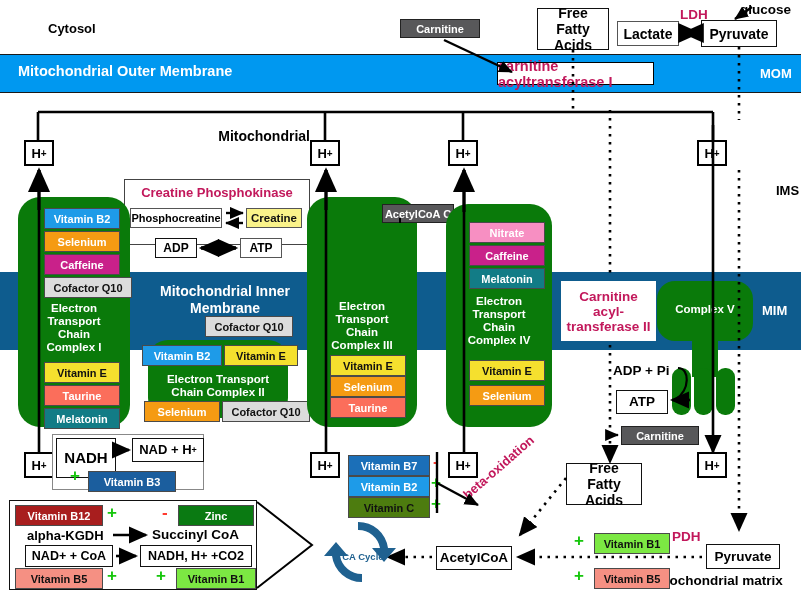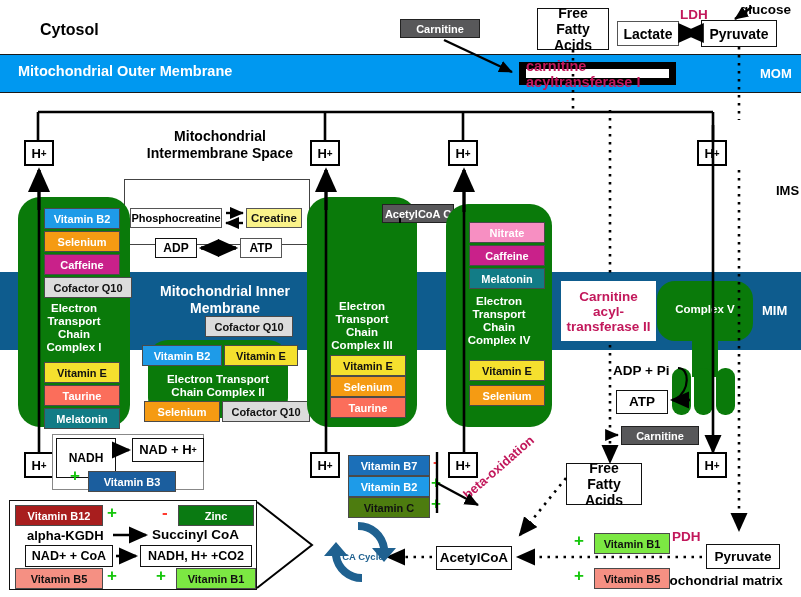--- a/index.html
+++ b/index.html
@@ -57,42 +57,41 @@
   .cpk-title{color:#C2185B;font-weight:bold;font-size:13px;text-align:center;}
 
   .tcabox{background:#fff;border:1.6px solid #111;}
   .nadhbox{background:#fff;border:1.3px solid #888;}
 
   .cat2{background:#fff;color:#C2185B;font-weight:bold;font-size:13.5px;
         line-height:15px;text-align:center;display:flex;align-items:center;
         justify-content:center;}
   .cat1{background:#fff;color:#C2185B;font-weight:bold;font-size:14.5px;
         display:flex;align-items:center;justify-content:center;
-        border:7px solid #000000;margin-left:22px;}
+        border:1px solid #000000;}
 </style>
 </head>
 <body>
 
 <div id="stage">
 
   <div class="abs mom"></div>
   <div class="abs mom-label">Mitochondrial Outer Membrane</div>
   <div class="abs mim"></div>
   <div class="abs mim-title">
     <span>Mitochondrial Inner</span><br>
     <span>Membrane</span>
   </div>
 
-  <div class="abs hdr" style="left:40px;top:21px;font-size:16px;">Cytosol</div>
+  <div class="abs hdr" style="left:48px;top:21px;font-size:13px;">Cytosol</div>
   <div class="abs side-lab" style="left:760px;top:66px;">MOM</div>
   <div class="abs side-lab dark" style="left:762px;top:183px;padding-left:14px;">IMS</div>
   <div class="abs side-lab" style="left:762px;top:303px;">MIM</div>
-  <div class="abs hdr ctr" style="left:130px;top:128px;width:180px;line-height:17px;">
+  <div class="abs hdr ctr" style="left:130px;top:128px;width:180px;line-height:17px;text-align:right;">
     <span>Mitochondrial</span><br>
-    <span>Intermembrane Space</span>
   </div>
   <div class="abs hdr" style="left:650px;top:573px;font-size:13.5px;">Mitochondrial matrix</div>
 
   <div class="abs gbox" style="left:400px;top:19px;width:80px;height:19px;">Carnitine</div>
 
   <div class="abs wbox" style="left:537px;top:8px;width:72px;height:42px;flex-direction:column;">
     <span>Free</span>
     <span>Fatty Acids</span>
   </div>
 
@@ -100,20 +99,21 @@
 
   <div class="abs wbox" style="left:701px;top:20px;width:76px;height:27px;">Pyruvate</div>
 
   <div class="abs pinklab" style="left:680px;top:7px;font-size:13.5px;">LDH</div>
 
   <div class="abs hdr" style="left:740px;top:2px;font-size:13.5px;">glucose</div>
 
   <div class="abs cat1" style="left:497px;top:62px;width:157px;height:23px;">carnitine acyltransferase I</div>
 
   <div class="abs cpk-box" style="left:124px;top:179px;width:186px;height:66px;"></div>
+  <div class="abs cpk-title" style="left:124px;top:185px;width:186px;">Creatine Phosphokinase</div>
   <div class="abs wbox thin" style="left:130px;top:208px;width:92px;height:20px;font-size:11px;">Phosphocreatine</div>
   <div class="abs" style="left:246px;top:208px;width:56px;height:20px;background:#FAF38A;border:1.3px solid #555;
        display:flex;align-items:center;justify-content:center;font-size:11.5px;font-weight:bold;color:#111;">Creatine</div>
   <div class="abs wbox" style="left:155px;top:238px;width:42px;height:20px;font-size:12px;">ADP</div>
   <div class="abs wbox thin" style="left:240px;top:238px;width:42px;height:20px;font-size:12px;">ATP</div>
 
   <div class="abs complex" style="left:18px;top:197px;width:112px;height:230px;"></div>
   <div class="abs" style="left:44px;top:208px;width:74px;height:19px;background:#1E9BE8;color:#fff;" class2="">
      <div class="chip" style="background:#1E9BE8;color:#fff;width:100%;height:100%;">Vitamin B2</div>
   </div>
@@ -248,21 +248,21 @@
   <div class="abs hplus" style="left:448px;top:452px;">
     <span>H</span>
       <sup>+</sup>
   </div>
   <div class="abs hplus" style="left:697px;top:452px;">
     <span>H</span>
       <sup>+</sup>
   </div>
 
   <div class="abs nadhbox" style="left:52px;top:434px;width:152px;height:56px;"></div>
-  <div class="abs wbox" style="left:56px;top:438px;width:60px;height:40px;font-size:12px;">NADH</div>
+  <div class="abs wbox" style="left:56px;top:438px;width:60px;height:40px;font-size:15px;">NADH</div>
   <div class="abs wbox" style="left:132px;top:438px;width:72px;height:24px;font-size:13px;">
      <span>NAD + H</span>
       <sup style="font-size:9px">+</sup>
   </div>
   <div class="abs plus" style="left:70px;top:466px;">+</div>
   <div class="abs" style="left:88px;top:471px;width:86px;height:19px;">
      <div class="chip" style="background:#1B5E9E;color:#fff;width:100%;height:100%;">Vitamin B3</div>
   </div>
 
   <div class="abs tcabox" style="left:9px;top:500px;width:248px;height:90px;"></div>

